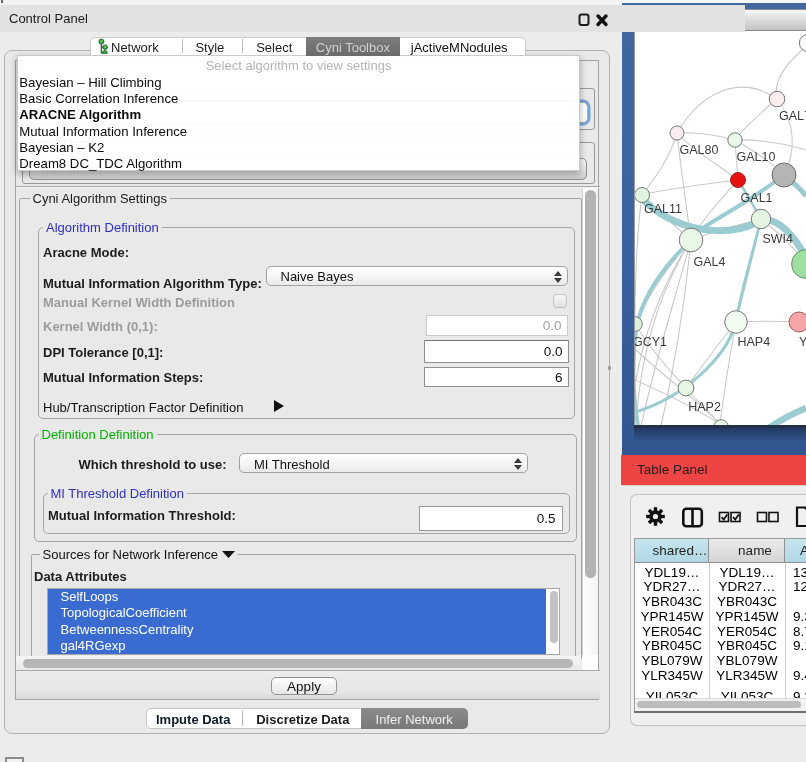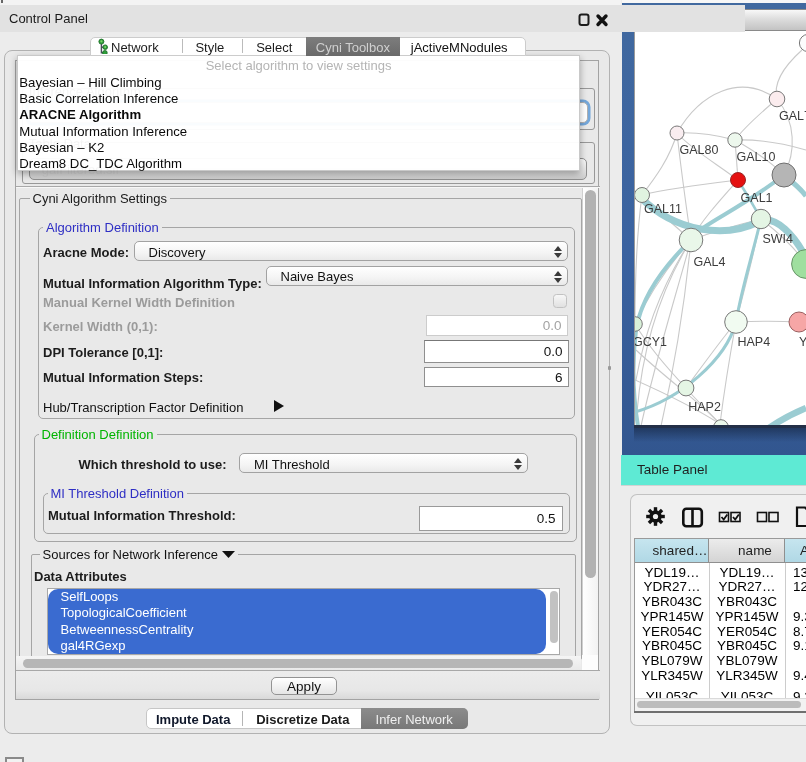--- a/index.html
+++ b/index.html
@@ -105,21 +105,21 @@
 <text x="644" y="212.7">GAL11</text>
 <text x="762.4" y="243.4">SWI4</text>
 <text x="693.5" y="265.7">GAL4</text>
 <text x="633" y="345.7">GCY1</text>
 <text x="737.5" y="345.7">HAP4</text>
 <text x="799" y="345.7">YM</text>
 <text x="688.2" y="411.3">HAP2</text>
 </g>
 </svg>
 
-<div class="abs" style="left:621px;top:454.7px;width:185px;height:31px;background:#5eead4;border-bottom:1px solid #d2d2d2;box-sizing:border-box;">
+<div class="abs" style="left:621px;top:454.7px;width:185px;height:31px;background:#ef4444;border-bottom:1px solid #d2d2d2;box-sizing:border-box;">
 <span style="position:absolute;left:16px;top:7px;font-size:13.5px;color:#1f1f1f;">Table Panel</span>
     </div>
 <div class="abs" style="left:630px;top:494px;width:180px;height:231.5px;background:#f0f0f0;
 border:1px solid #c2c2c2;border-radius:7px 0 0 7px;border-right:none;box-sizing:border-box;"></div>
 
 <svg class="abs" style="left:630px;top:494px;" width="176" height="44" viewBox="0 0 176 44">
 <g fill="#1a1a1a">
 <g id="gear" transform="translate(25.5,22.5)">
 <circle r="6.2" fill="#111"></circle>
 <circle r="2.6" fill="#f0f0f0"></circle>
@@ -217,24 +217,20 @@
 
 <div class="grp" style="left:18.5px;top:197.5px;width:561px;height:460px;border-radius:2px;">
 <span style="color:#1a1a1a;left:10px;">Cyni Algorithm Settings</span>
     </div>
 
 <div class="grp" style="left:38px;top:227px;width:535px;height:190px;">
 <span style="color:#2e2ec4;left:4px;">Algorithm Definition</span>
     </div>
 
 <div class="lbl" style="left:43px;top:245px;">Aracne Mode:</div>
-<div class="combo" style="left:133.5px;top:241px;width:434px;height:20px;box-sizing:border-box;">
-<i style="left:14px;top:2.5px;">Discovery</i>
-      <span class="arrows" style="left:419px;top:3.5px;"></span>
-    </div>
 
 <div class="lbl" style="left:43px;top:276px;">Mutual Information Algorithm Type:</div>
 <div class="combo" style="left:265.5px;top:265.5px;width:302px;height:20px;box-sizing:border-box;">
 <i style="left:14px;top:2.5px;">Naive Bayes</i>
       <span class="arrows" style="left:287px;top:3.5px;"></span>
     </div>
 
 <div class="lbl" style="left:43px;top:295px;color:#9b9b9b;">Manual Kernel Width Definition</div>
 <div class="abs" style="left:553px;top:293.5px;width:14px;height:14px;border-radius:3.5px;
 background:linear-gradient(#f7f7f7,#e1e1e1);border:1px solid #c2c2c2;box-sizing:border-box;"></div>
@@ -270,21 +266,21 @@
 
 <div class="grp" style="left:30.5px;top:553.5px;width:543px;height:102px;border-radius:2px;">
 <span style="color:#111;left:8px;font-weight:normal;">Sources for Network Inference
 <svg width="13" height="8" style="vertical-align:1px;">
           <path d="M 0,1 h 13 l -6.5,7 z" fill="#111"></path>
         </svg></span>
     </div>
 
 <div class="lbl" style="left:34px;top:569px;">Data Attributes</div>
 <div class="abs" style="left:46.5px;top:587.5px;width:513.5px;height:67px;background:#fff;border:1px solid #a8a8a8;box-sizing:border-box;"></div>
-<div class="abs" style="left:47.5px;top:588.5px;width:498px;height:65px;background:#3a6bd0;color:#fff;font-size:13px;line-height:16.6px;padding-left:13px;box-sizing:border-box;overflow:hidden;border-radius:10px;">
+<div class="abs" style="left:47.5px;top:588.5px;width:498px;height:65px;background:#3a6bd0;color:#fff;font-size:13px;line-height:16.6px;padding-left:13px;box-sizing:border-box;overflow:hidden;">
 SelfLoops<br>TopologicalCoefficient<br>BetweennessCentrality<br>gal4RGexp</div>
 <div class="abs" style="left:549.5px;top:591px;width:8.5px;height:52px;background:#c2c2c2;border-radius:4.5px;"></div>
 
 <div class="abs" style="left:581.5px;top:187.5px;width:16px;height:467px;background:linear-gradient(90deg,#ffffff,#f2f2f2);border-left:1px solid #d0d0d0;box-sizing:border-box;"></div>
 <div class="abs" style="left:584.5px;top:190px;width:11px;height:388px;background:#b2b2b2;border-radius:6px;"></div>
 
 <div class="abs" style="left:16px;top:655.5px;width:565px;height:14.5px;background:linear-gradient(#f5f5f5,#e9e9e9);"></div>
 <div class="abs" style="left:22.5px;top:659px;width:550px;height:8.5px;background:#b6b6b6;border-radius:4.5px;"></div>
 <div class="abs" style="left:581.5px;top:655px;width:16px;height:15px;background:#fdfdfd;"></div>
 

